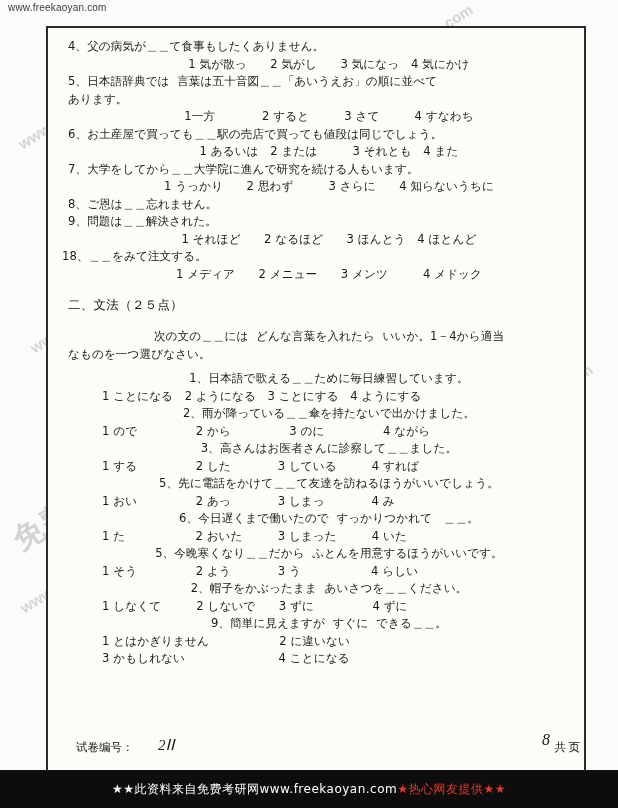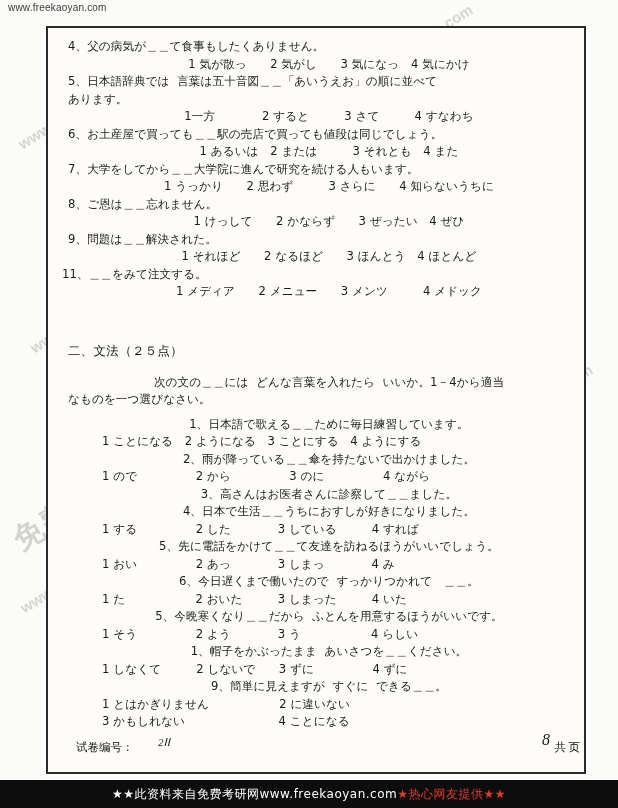--- a/index.html
+++ b/index.html
@@ -59,21 +59,20 @@
   .ind2 { padding-left: 26px; text-align: center; }
   .ind3 { padding-left: 40px; }
   .gap-s { height: 7px; }
   .gap-m { height: 14px; }
   .section-title {
     font-family: "DejaVu Sans", sans-serif;
     font-size: 12.4px;
     color: #111;
     white-space: pre;
     letter-spacing: 0.4px;
-    margin-top: 28px;
   }
   
   .footer {
     position: absolute;
     left: 0;
     right: 0;
     bottom: 8px;
     height: 30px;
   }
   .footer-label {
@@ -81,21 +80,21 @@
     left: 28px;
     top: 6px;
     font-size: 11.5px;
     color: #111;
     white-space: pre;
   }
   .footer-code {
     position: absolute;
     left: 110px;
     top: 2px;
-    font-size: 11px;
+    font-size: 15px;
     font-family: "Liberation Serif", serif;
     font-style: italic;
     color: #1b1b1b;
   }
   .footer-right {
     position: absolute;
     right: 18px;
     top: 6px;
     font-size: 11.5px;
     color: #111;
@@ -109,21 +108,21 @@
     font-family: "Liberation Serif", serif;
     font-style: italic;
     color: #1b1b1b;
   }
   
   .bottom-banner {
     position: absolute;
     left: 0;
     right: 0;
     bottom: 0;
-    height: 28px;
+    height: 38px;
     background: #0d0d0d;
     color: #ffffff;
     font-size: 12px;
     font-family: "DejaVu Sans", sans-serif;
     display: flex;
     align-items: center;
     justify-content: center;
     letter-spacing: 0.5px;
     white-space: pre;
   }
@@ -195,51 +194,49 @@
       <div class="line ind1">4、父の病気が＿＿て食事もしたくありません。</div>
       <div class="line ind2">1 気が散っ　　2 気がし　　3 気になっ　4 気にかけ</div>
       <div class="line ind1">5、日本語辞典では  言葉は五十音図＿＿「あいうえお」の順に並べて</div>
       <div class="line ind1">あります。</div>
       <div class="line ind2">1一方　　　　2 すると　　　3 さて　　　4 すなわち</div>
       <div class="line ind1">6、お土産屋で買っても＿＿駅の売店で買っても値段は同じでしょう。</div>
       <div class="line ind2">1 あるいは　2 または　　　3 それとも　4 また</div>
       <div class="line ind1">7、大学をしてから＿＿大学院に進んで研究を続ける人もいます。</div>
       <div class="line ind2">1 うっかり　　2 思わず　　　3 さらに　　4 知らないうちに</div>
       <div class="line ind1">8、ご恩は＿＿忘れません。</div>
-      <div class="line ind2">1 けっして　　2 かならず　　3 ぜったい　4 ぜひ</div>
       <div class="line ind1">9、問題は＿＿解決された。</div>
       <div class="line ind2">1 それほど　　2 なるほど　　3 ほんとう　4 ほとんど</div>
-      <div class="line">11、＿＿をみて注文する。</div>
+      <div class="line">18、＿＿をみて注文する。</div>
       <div class="line ind2">1 メディア　　2 メニュー　　3 メンツ　　　4 メドック</div>
 
       <div class="gap-m"></div>
 
       <div class="section-title ind1">二、文法（２５点）</div>
 
       <div class="gap-m"></div>
 
       <div class="line ind2">次の文の＿＿には  どんな言葉を入れたら  いいか。1－4から適当</div>
       <div class="line ind1">なものを一つ選びなさい。</div>
 
       <div class="gap-s"></div>
 
       <div class="line ind2">1、日本語で歌える＿＿ために毎日練習しています。</div>
       <div class="line ind3">1 ことになる　2 ようになる　3 ことにする　4 ようにする</div>
       <div class="line ind2">2、雨が降っている＿＿傘を持たないで出かけました。</div>
       <div class="line ind3">1 ので　　　　　2 から　　　　　3 のに　　　　　4 ながら</div>
       <div class="line ind2">3、高さんはお医者さんに診察して＿＿ました。</div>
-      <div class="line ind2">4、日本で生活＿＿うちにおすしが好きになりました。</div>
       <div class="line ind3">1 する　　　　　2 した　　　　3 している　　　4 すれば</div>
       <div class="line ind2">5、先に電話をかけて＿＿て友達を訪ねるほうがいいでしょう。</div>
       <div class="line ind3">1 おい　　　　　2 あっ　　　　3 しまっ　　　　4 み</div>
       <div class="line ind2">6、今日遅くまで働いたので  すっかりつかれて　＿＿。</div>
       <div class="line ind3">1 た　　　　　　2 おいた　　　3 しまった　　　4 いた</div>
       <div class="line ind2">5、今晩寒くなり＿＿だから  ふとんを用意するほうがいいです。</div>
       <div class="line ind3">1 そう　　　　　2 よう　　　　3 う　　　　　　4 らしい</div>
-      <div class="line ind2">1、帽子をかぶったまま  あいさつを＿＿ください。</div>
+      <div class="line ind2">2、帽子をかぶったまま  あいさつを＿＿ください。</div>
       <div class="line ind3">1 しなくて　　　2 しないで　　3 ずに　　　　　4 ずに</div>
       <div class="line ind2">9、簡単に見えますが  すぐに  できる＿＿。</div>
       <div class="line ind3">1 とはかぎりません　　　　　　2 に違いない</div>
       <div class="line ind3">3 かもしれない　　　　　　　　4 ことになる</div>
 
     </div>
 
     <div class="footer">
       <span class="footer-label">试卷编号：</span>
       <span class="footer-code">2ⅠⅠ</span>

